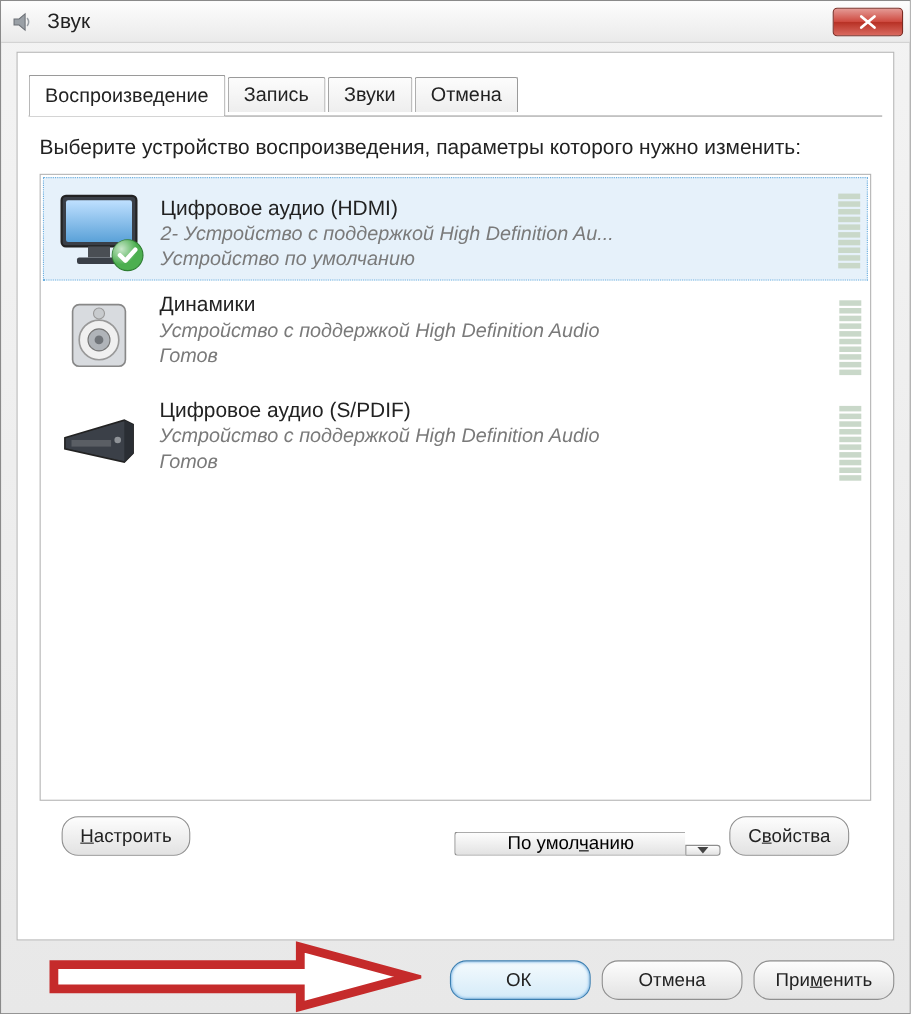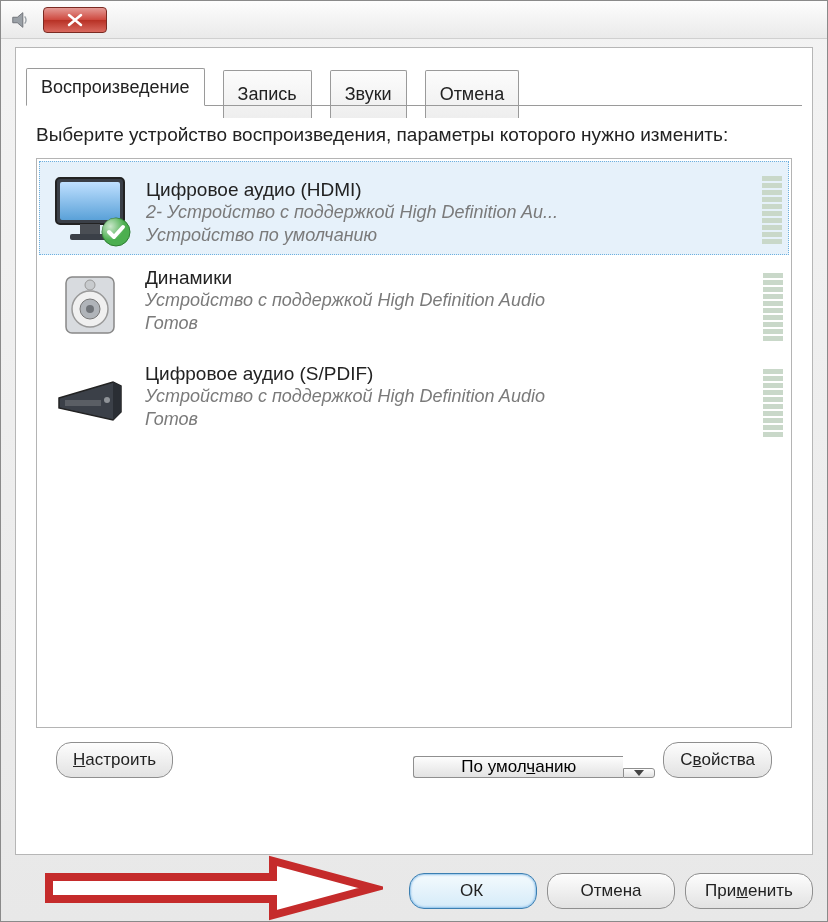--- a/index.html
+++ b/index.html
@@ -46,36 +46,36 @@
     }
     .content-area {
       position: absolute;
       top: 46px; left: 14px; right: 14px; bottom: 66px;
       background: #fff;
       border: 1px solid #b6b6b6;
     }
     .tab-row {
       display: flex;
       padding: 20px 0 0 10px;
-      gap: 16px;
+      gap: 0;
       height: 58px;
       position: relative;
     }
     .tab {
       padding: 6px 14px 6px 14px;
       border: 1px solid #9a9a9a;
       border-bottom: none;
       background: linear-gradient(to bottom, #fcfcfc, #eeeeee);
       font-size: 18px;
       color: #222;
       border-radius: 2px 2px 0 0;
       margin-right: 2px;
       position: relative;
       top: 2px;
-      height: 48px;
+      height: 32px;
       display: flex; align-items: center;
     }
     .tab.active {
       background: #fff;
       top: 0;
       height: 38px;
       z-index: 2;
       border-bottom: 1px solid #fff;
     }
     .tab-line {
@@ -201,20 +201,21 @@
 <body>
 
 <div class="window">
   <div class="titlebar">
     <span class="titlebar-icon">
       <svg width="22" height="22" viewBox="0 0 24 24">
         <polygon points="3,9 8,9 14,4 14,20 8,15 3,15" fill="#9aa0a6" stroke="#6b6f75" stroke-width="1"></polygon>
         <path d="M16 8 Q19 12 16 16" fill="none" stroke="#9aa0a6" stroke-width="1.5"></path>
       </svg>
     </span>
+    <span class="titlebar-title">Звук</span>
     <div class="close-btn">
       <svg width="16" height="14" viewBox="0 0 16 14">
         <path d="M2 2 L14 12 M14 2 L2 12" stroke="#fff" stroke-width="2.5" stroke-linecap="round"></path>
       </svg>
     </div>
   </div>
 
   <div class="content-area">
     <div class="tab-row">
       <div class="tab active">Воспроизведение</div>

